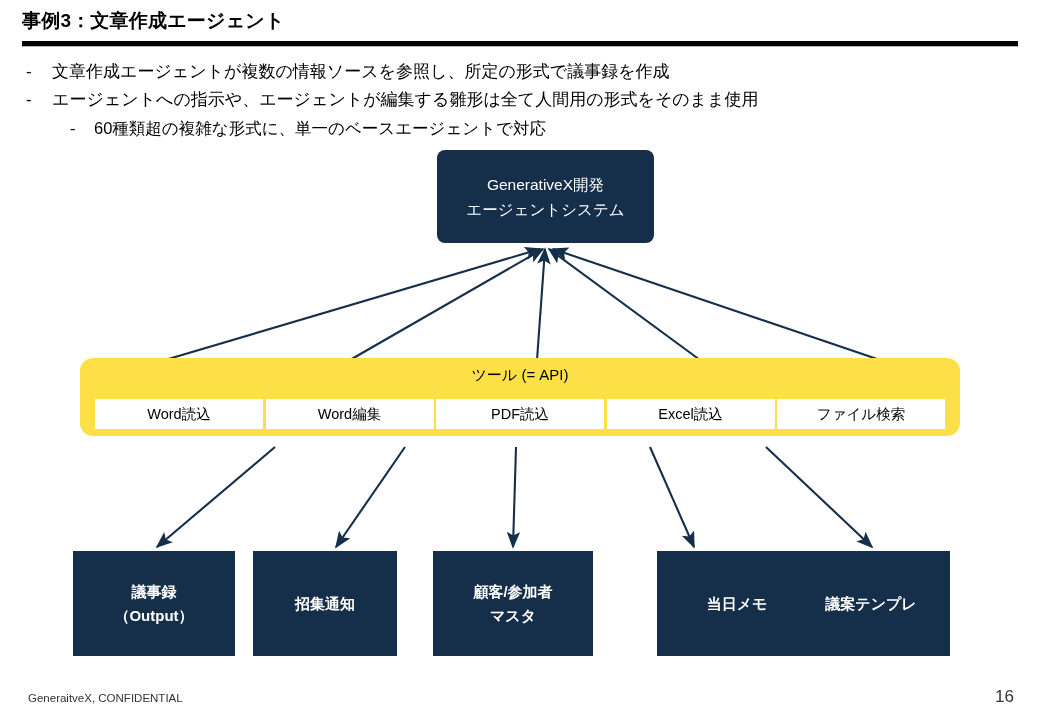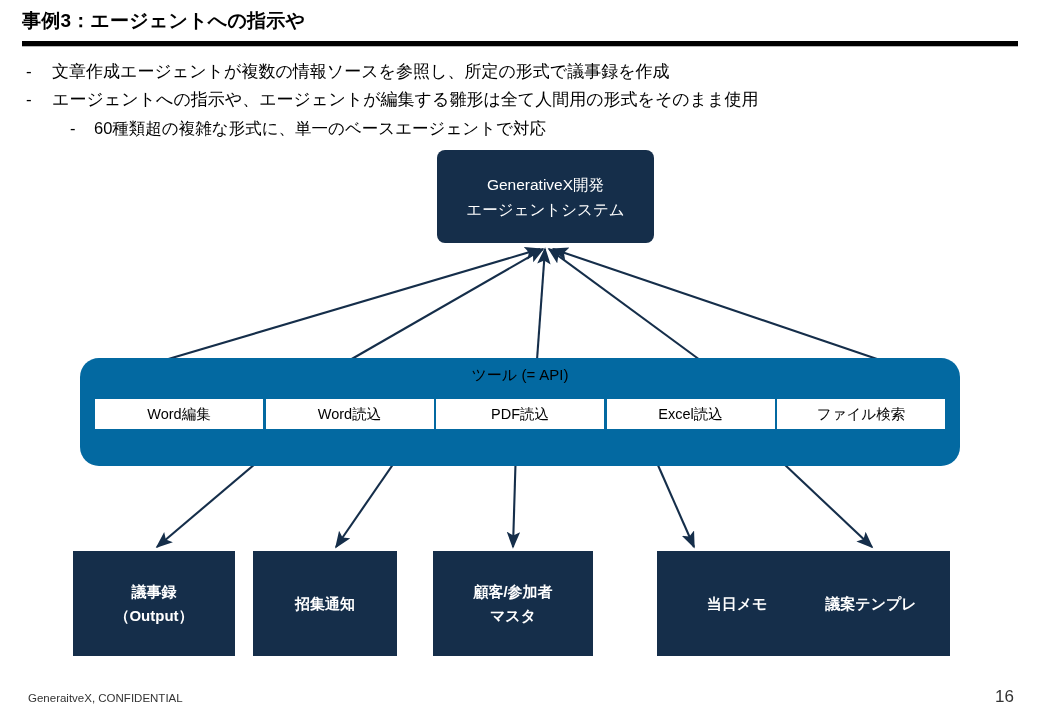--- a/index.html
+++ b/index.html
@@ -106,23 +106,23 @@
     font-size: 15.5px;
     line-height: 25px;
     border-radius: 8px;
   }
 
   .tool-panel {
     position: absolute;
     left: 80px;
     top: 358px;
     width: 880px;
-    height: 108px;
-    background: #0369a1;
-    border-radius: 19px;
+    height: 78px;
+    background: #fde047;
+    border-radius: 13px;
     box-sizing: border-box;
   }
   .tool-panel-label {
     position: absolute;
     left: 0;
     top: 8px;
     width: 100%;
     text-align: center;
     font-size: 15px;
     color: #000000;
@@ -188,21 +188,21 @@
     top: 687px;
     font-size: 17px;
     color: #333333;
   }
 </style>
 </head>
 <body>
 
 <div id="slide">
 
-  <div class="slide-title">事例3：エージェントへの指示や</div>
+  <div class="slide-title">事例3：文章作成エージェント</div>
   <div class="title-rule"></div>
 
   <div class="bullets">
     <div class="bullet-row level-1">
       <span class="bullet-mark">-</span>
       <span class="bullet-text">文章作成エージェントが複数の情報ソースを参照し、所定の形式で議事録を作成</span>
     </div>
     <div class="bullet-row level-1">
       <span class="bullet-mark">-</span>
       <span class="bullet-text">エージェントへの指示や、エージェントが編集する雛形は全て人間用の形式をそのまま使用</span>
@@ -242,22 +242,22 @@
     <div class="node-box top-node">
       <span>
         <span>GenerativeX開発</span><br>
         <span>エージェントシステム</span>
       </span>
     </div>
 
     <div class="tool-panel">
       <div class="tool-panel-label">ツール (= API)</div>
       <div class="tool-row">
+        <div class="tool-box">Word読込</div>
         <div class="tool-box">Word編集</div>
-        <div class="tool-box">Word読込</div>
         <div class="tool-box">PDF読込</div>
         <div class="tool-box">Excel読込</div>
         <div class="tool-box">ファイル検索</div>
       </div>
     </div>
 
     <div class="output-row">
       <div class="output-box" style="left:0px; width:162px;">
         <span class="lines">
           <span>議事録</span><br>

